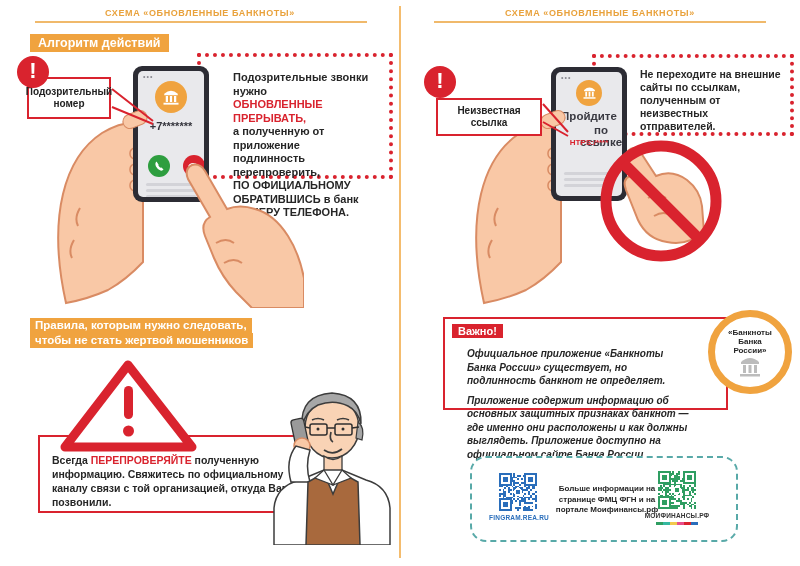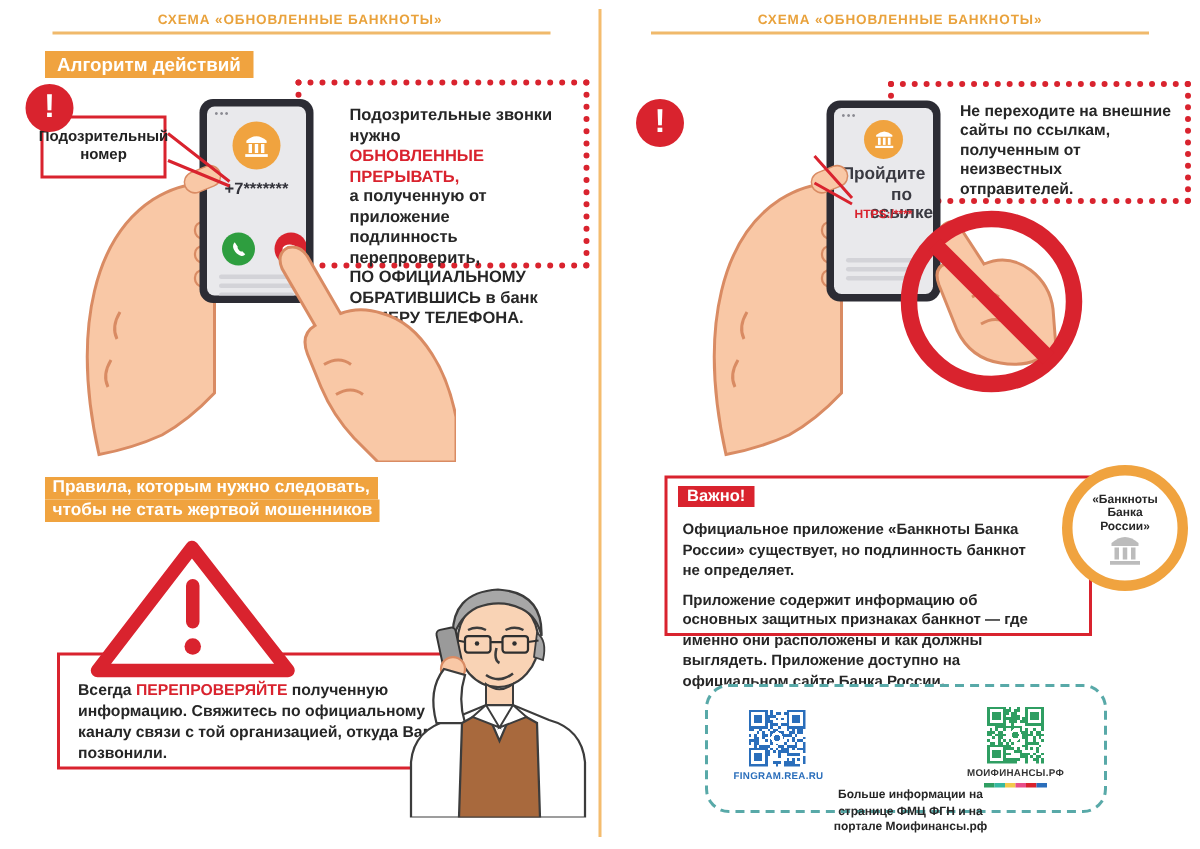--- a/index.html
+++ b/index.html
@@ -31,29 +31,29 @@
   .phone-number { position:absolute; width:100%; text-align:center; font-weight:bold; color:#33333B; }
   .call-btn { position:absolute; border-radius:50%; display:flex; align-items:center; justify-content:center; }
   .stripe { position:absolute; left:8px; right:8px; height:3px; background:#D3D3D8; border-radius:2px; }
   .thumb { background:#F9C8A6; border:1.5px solid #D98B63; border-radius:8px; z-index:4; }
 
   .red-box { border:2px solid #D9232E; background:#fff; z-index:1; }
   .advice-text { font-weight:bold; font-size:10.5px; line-height:14px; color:#262626; }
   .advice-text .red { color:#D9232E; }
 
   .imp-label { position:absolute; left:7px; top:5px; background:#D9232E; color:#fff; font-weight:bold; font-size:11px; padding:1px 6px; }
-  .imp-par { font-weight:bold; font-size:10px; line-height:13.5px; color:#262626; }
+  .imp-par { font-weight:bold; font-size:10px; line-height:13.5px; color:#262626;font-style:italic; }
 
   .app-circle { width:84px; height:84px; border:7px solid #F0A33F; border-radius:50%; background:#fff; z-index:2;
                 display:flex; flex-direction:column; align-items:center; justify-content:center; text-align:center; }
   .app-circle .cap { font-size:8px; font-weight:bold; color:#262626; line-height:9px; width:56px; }
 
   .qr-box { border:2px dashed #58A9A8; border-radius:16px; background:#fff; z-index:1; }
   .qr-caption { font-weight:bold; font-size:6.5px; text-align:center; letter-spacing:.2px; }
-  .qr-info { font-weight:bold; font-size:8px; line-height:10.5px; color:#262626; text-align:center;margin-top:41px; }
+  .qr-info { font-weight:bold; font-size:8px; line-height:10.5px; color:#262626; text-align:center; }
   .stripe-bar { display:flex; height:3px; }
   .stripe-bar div { flex:1; }
 
   svg { display:block; }
   .z2{z-index:2;} .z3{z-index:3;} .z4{z-index:4;} .z5{z-index:5;}
 </style>
 </head>
 <body>
 
 <div class="canvas">
@@ -196,32 +196,33 @@
       <div class="phone-number" style="top:52px; font-size:11.5px; color:#3A3A42;padding-left:24px;">по ссылке:</div>
       <div class="phone-number" style="top:66px; font-size:8px; color:#D9232E;">HTPS:/****</div>
       <div class="stripe" style="top:100px;"></div>
       <div class="stripe" style="top:106px;"></div>
       <div class="stripe" style="top:112px;"></div>
     </div>
   </div>
   <div class="abs thumb" style="left:540px; top:112px; width:26px; height:15px; transform:rotate(-22deg);"></div>
 
   <div class="abs excl-circle" style="left:424px; top:66px;">!</div>
+  <div class="abs callout-box" style="left:436px; top:98px; width:106px; height:38px;">Неизвестная ссылка</div>
   <svg class="abs z5" style="left:542px; top:100px;" width="28" height="42" viewBox="0 0 28 42">
     <path d="M1 4 L26 32 M1 22 L26 36" stroke="#D9232E" stroke-width="2" fill="none"></path>
   </svg>
 
   <svg class="abs z5" style="left:596px; top:136px;" width="130" height="130" viewBox="0 0 130 130">
     <path d="M34 30 Q26 24 32 15 Q39 8 45 17 L60 40 Q76 33 91 44 Q104 54 106 70 L108 96 Q92 110 71 106 Q51 103 42 84 L30 54 Q26 43 34 40 Z" fill="#F9C8A6" stroke="#D98B63" stroke-width="2"></path>
     <path d="M52 62 Q62 56 70 62 M58 80 Q68 74 76 80" stroke="#D98B63" stroke-width="2" fill="none"></path>
     <circle cx="65" cy="65" r="55" fill="none" stroke="#D9232E" stroke-width="11"></circle>
     <line x1="27" y1="27" x2="103" y2="103" stroke="#D9232E" stroke-width="11"></line>
   </svg>
 
-  <div class="abs red-box" style="left:443px; top:317px; width:285px; height:107px;">
+  <div class="abs red-box" style="left:443px; top:317px; width:285px; height:93px;padding-left:12px;">
     <div class="imp-label">Важно!</div>
     <div class="imp-par" style="padding:28px 34px 0 10px;">Официальное приложение «Банкноты Банка России» существует, но подлинность банкнот не определяет.</div>
     <div class="imp-par" style="padding:6px 34px 0 10px;">Приложение содержит информацию об основных защитных признаках банкнот — где именно они расположены и как должны выглядеть. Приложение доступно на официальном сайте Банка России.</div>
   </div>
 
   <div class="abs app-circle" style="left:708px; top:310px;">
     <div class="cap">«Банкноты Банка России»</div>
     <svg width="24" height="20" viewBox="0 0 24 20" style="margin-top:2px;">
         <g fill="#BCBCBC">
       <path d="M3 7 L21 7 L21 5 Q12 -3 3 5 Z"></path>

